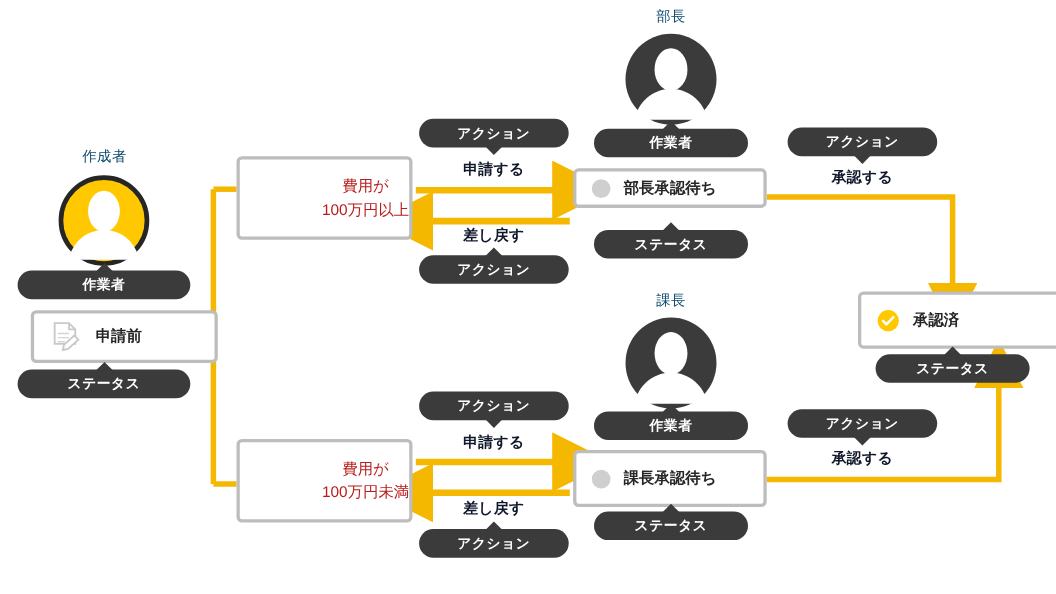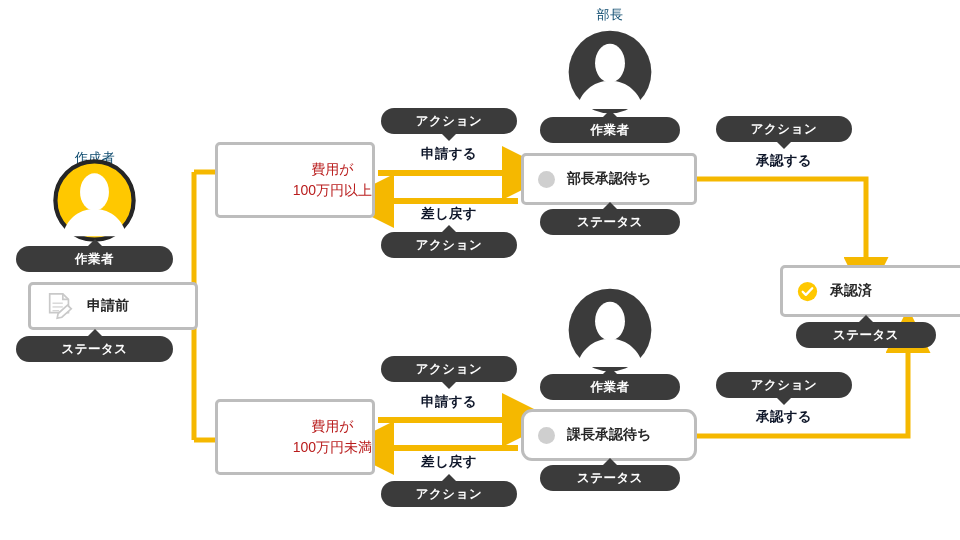--- a/index.html
+++ b/index.html
@@ -126,21 +126,21 @@
 
     <g stroke="#f5b800" stroke-width="5" fill="none">
       <path d="M697,179 L866,179 L866,262" marker-end="url(#arrD)"></path>
     </g>
 
     <g stroke="#f5b800" stroke-width="5" fill="none">
       <path d="M697,436 L908,436 L908,348" marker-end="url(#arrU)"></path>
     </g>
   </svg>
 
-  <div class="abs role-label" style="left:25px;top:149px;width:140px;">作成者</div>
+  <div class="abs role-label" style="left:25px;top:133px;width:140px;">作成者</div>
 
   <div class="abs avatar" style="left:52px;top:158px;width:85px;height:85px;">
     <svg width="85" height="85" viewBox="0 0 100 100">
       <circle cx="50" cy="50" r="46" fill="#ffc800" stroke="#262626" stroke-width="5"></circle>
       <g fill="#ffffff">
         <ellipse cx="50" cy="40" rx="17" ry="22"></ellipse>
         <path d="M50 60 C30 60 16 74 12 92 L88 92 C84 74 70 60 50 60 Z"></path>
       </g>
     </svg>
   </div>
@@ -198,21 +198,21 @@
         <path d="M50 60 C30 60 16 74 12 92 L88 92 C84 74 70 60 50 60 Z"></path>
       </g>
     </svg>
   </div>
 
   <div class="abs pill" style="left:540px;top:117px;width:140px;">
     <span class="notch-up"></span>
     <span>作業者</span>
   </div>
 
-  <div class="abs box status" style="left:521px;top:153px;width:176px;height:52px;">
+  <div class="abs box status" style="left:521px;top:153px;width:176px;height:36px;">
     <span class="dot-gray"></span>
     <span>部長承認待ち</span>
   </div>
 
   <div class="abs pill" style="left:540px;top:209px;width:140px;">
     <span class="notch-up"></span>
     <span>ステータス</span>
   </div>
 
   <div class="abs pill" style="left:716px;top:116px;width:136px;">
@@ -233,37 +233,38 @@
     <span>アクション</span>
   </div>
   <div class="abs caption" style="left:381px;top:393px;width:136px;">申請する</div>
 
   <div class="abs caption" style="left:381px;top:453px;width:136px;">差し戻す</div>
   <div class="abs pill" style="left:381px;top:481px;width:136px;">
     <span class="notch-up"></span>
     <span>アクション</span>
   </div>
 
+  <div class="abs role-label" style="left:540px;top:264px;width:140px;">課長</div>
 
   <div class="abs avatar" style="left:566px;top:286px;width:88px;height:88px;">
     <svg width="88" height="88" viewBox="0 0 100 100">
       <circle cx="50" cy="50" r="47" fill="#3b3b3b"></circle>
       <g fill="#ffffff">
         <ellipse cx="50" cy="40" rx="17" ry="22"></ellipse>
         <path d="M50 60 C30 60 16 74 12 92 L88 92 C84 74 70 60 50 60 Z"></path>
       </g>
     </svg>
   </div>
 
   <div class="abs pill" style="left:540px;top:374px;width:140px;">
     <span class="notch-up"></span>
     <span>作業者</span>
   </div>
 
-  <div class="abs box status" style="left:521px;top:409px;width:176px;height:52px;border-radius:11px;">
+  <div class="abs box status" style="left:521px;top:409px;width:176px;height:52px;">
     <span class="dot-gray"></span>
     <span>課長承認待ち</span>
   </div>
 
   <div class="abs pill" style="left:540px;top:465px;width:140px;">
     <span class="notch-up"></span>
     <span>ステータス</span>
   </div>
 
   <div class="abs pill" style="left:716px;top:372px;width:136px;">

